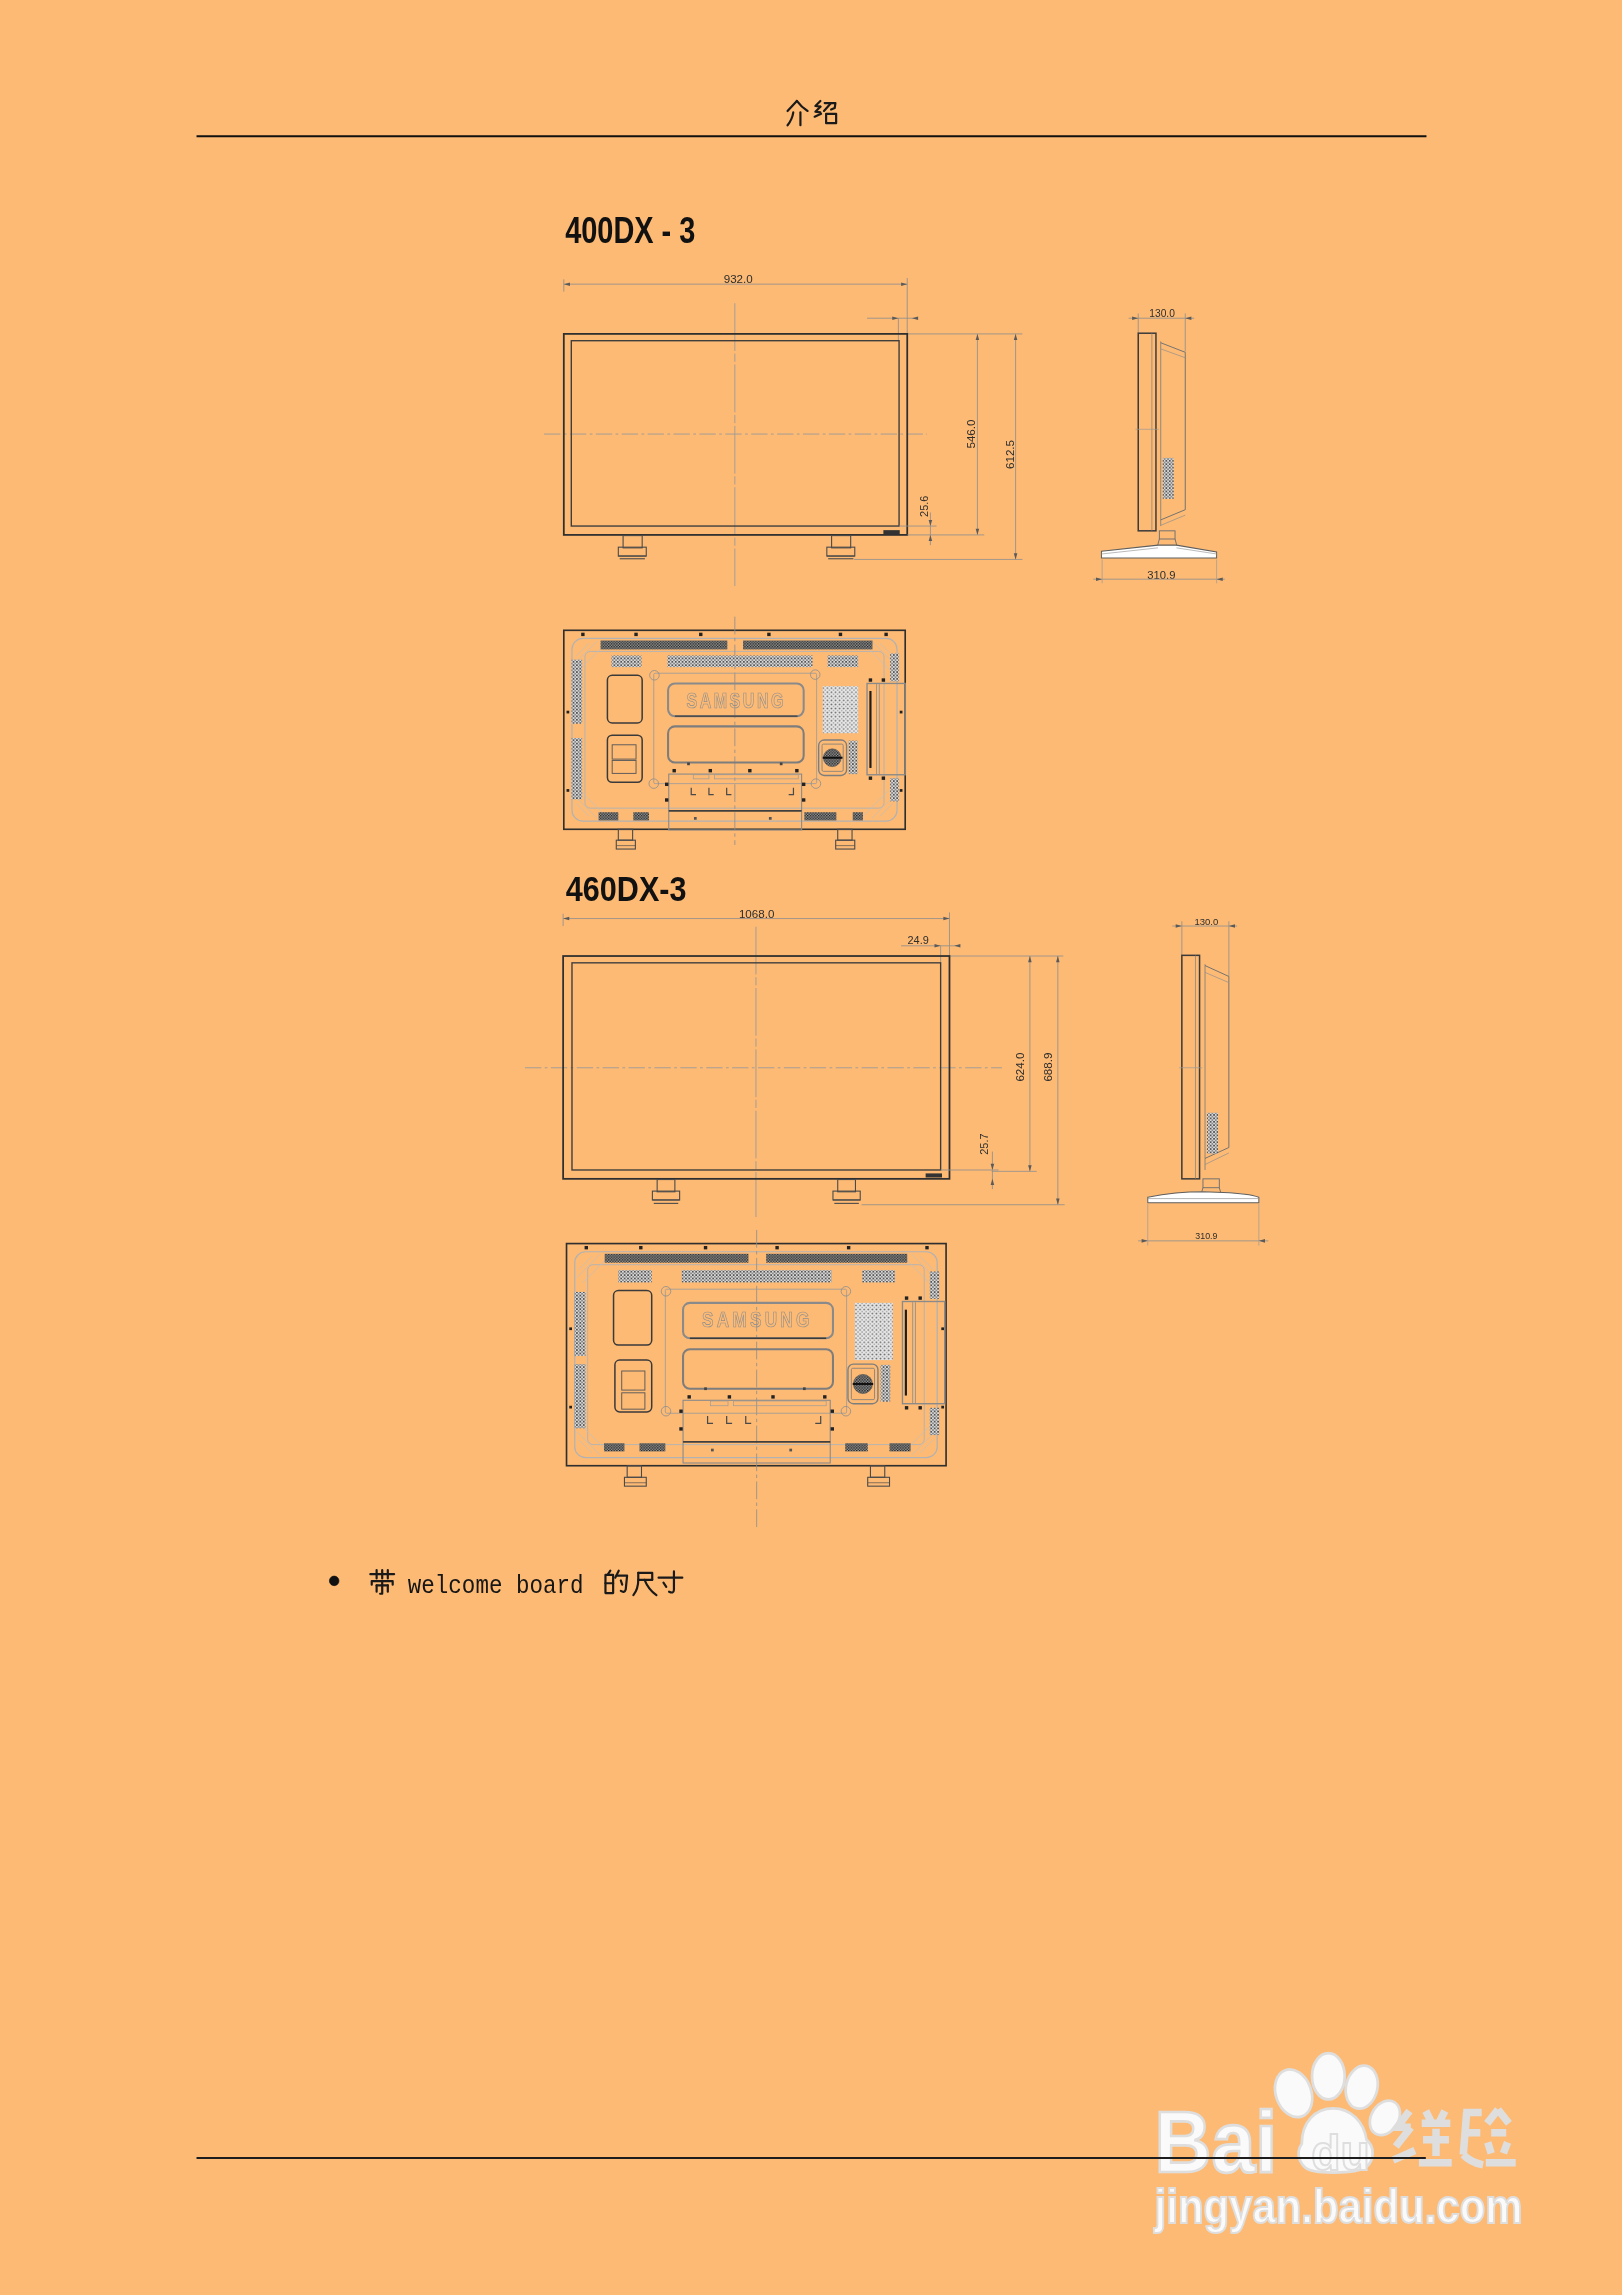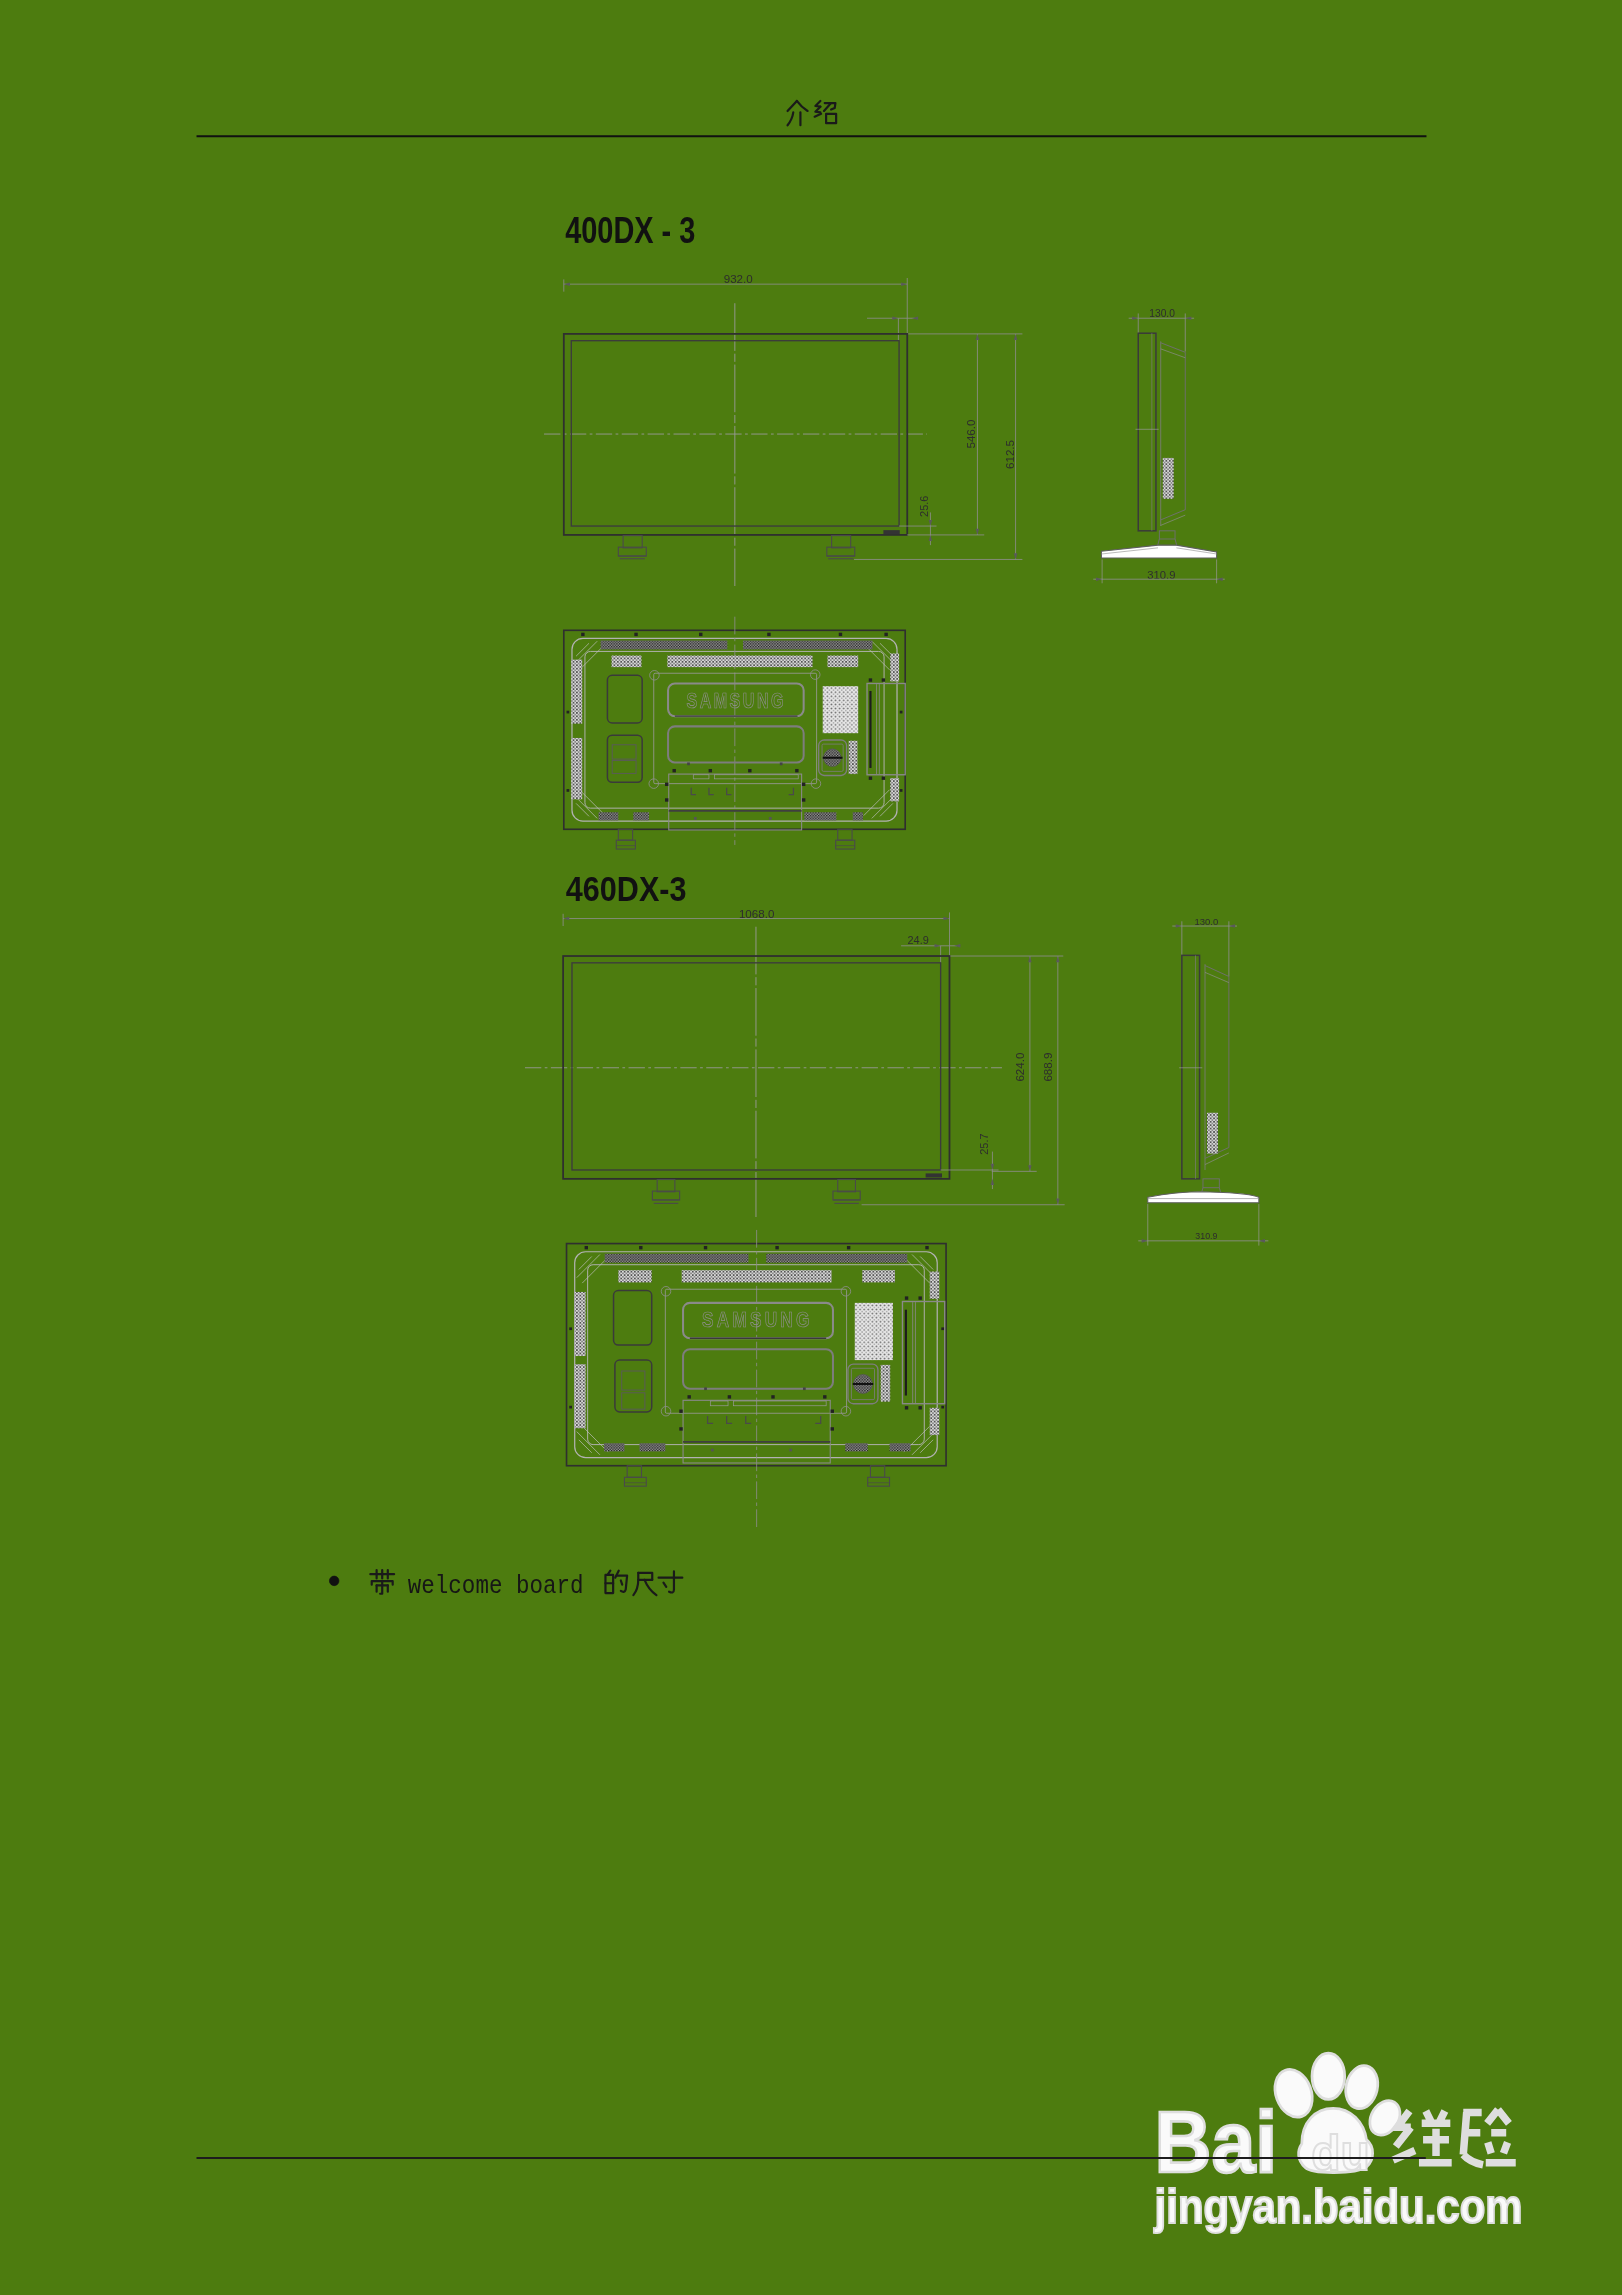--- a/index.html
+++ b/index.html
@@ -1,14 +1,14 @@
 <!DOCTYPE html>
 <html style="font-size:11px"><head><meta charset="utf-8"><style>
 html,body{margin:0;padding:0;background:#fff;}
-#page{position:relative;width:1623px;height:2295px;background:#4d7c0f;overflow:hidden;}
+#page{position:relative;width:1623px;height:2295px;background:#fdba74;overflow:hidden;}
 </style></head><body>
 <div id="page">
 <svg width="1623" height="2295" viewBox="0 0 2381 3368" xmlns="http://www.w3.org/2000/svg">
 <defs>
 <pattern id="hd" width="4" height="4" patternUnits="userSpaceOnUse">
           <rect width="4" height="4" fill="#9a9a9a"></rect>
           <rect width="2" height="2" fill="#1c1c1c"></rect>
           <rect x="2" y="2" width="2" height="2" fill="#30302e"></rect>
         </pattern>
 <pattern id="hm" width="5" height="5" patternUnits="userSpaceOnUse">

